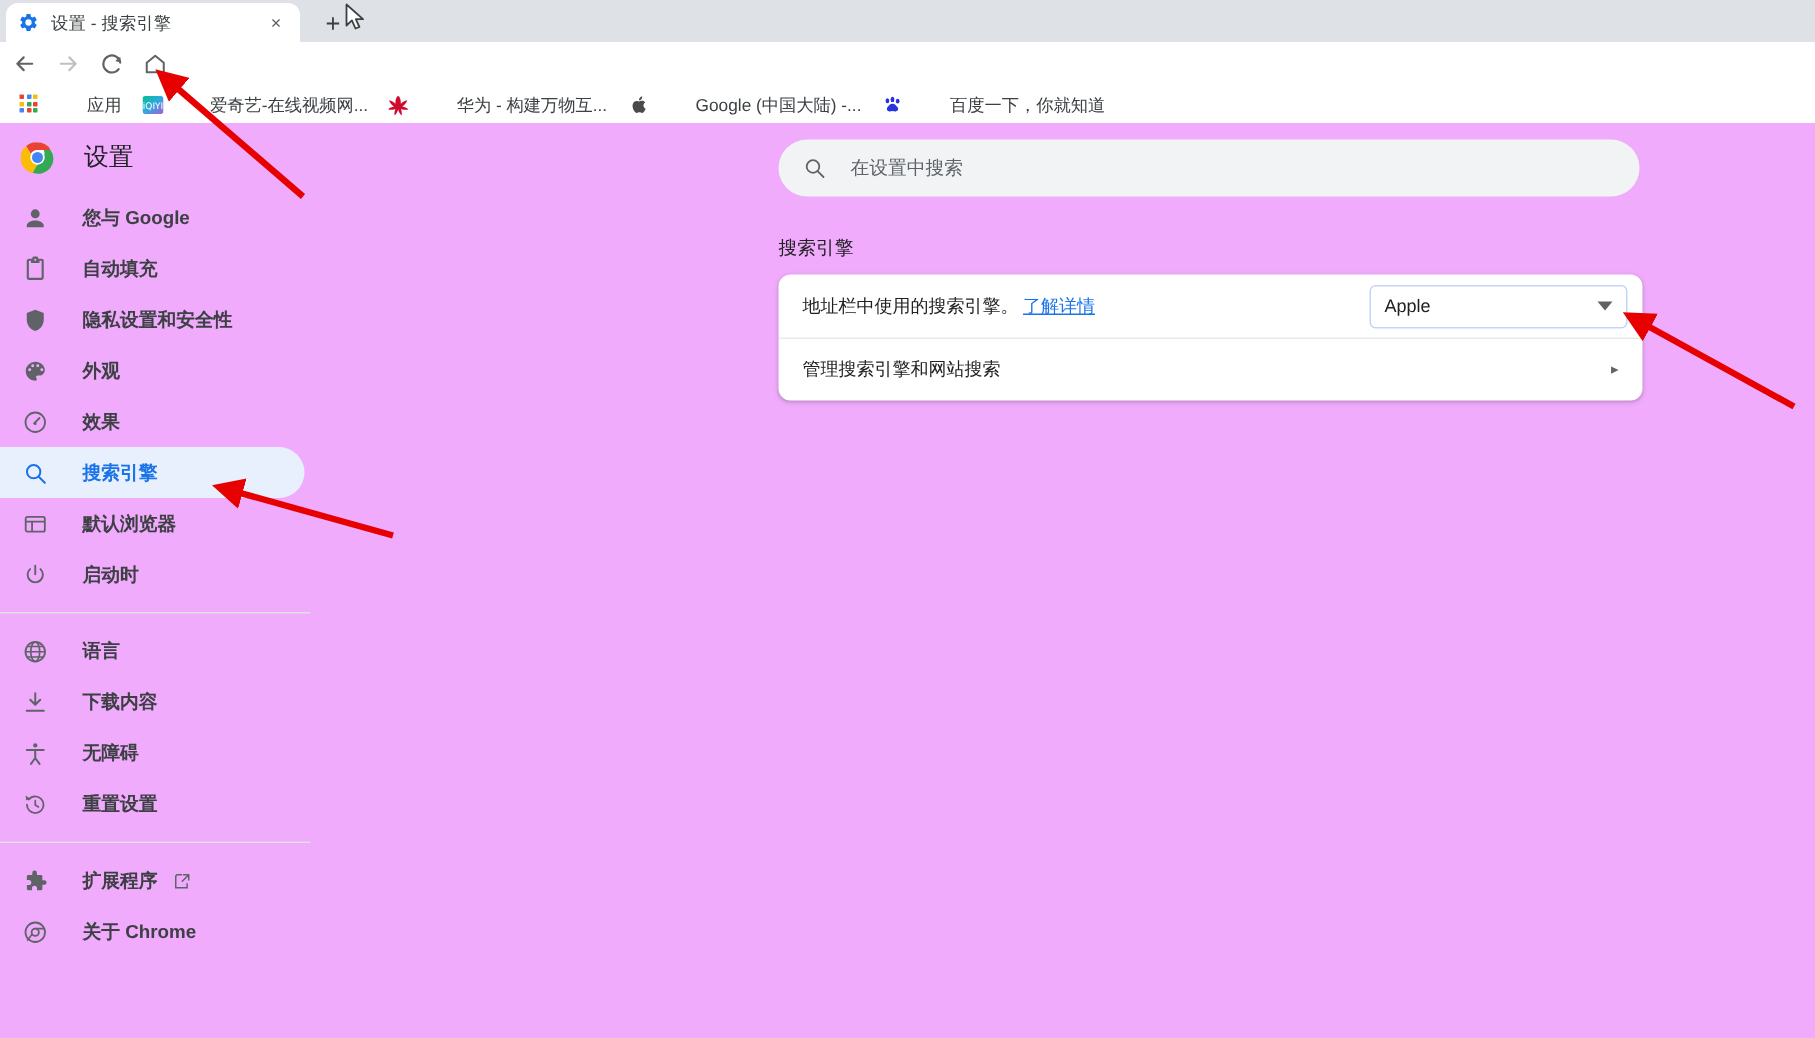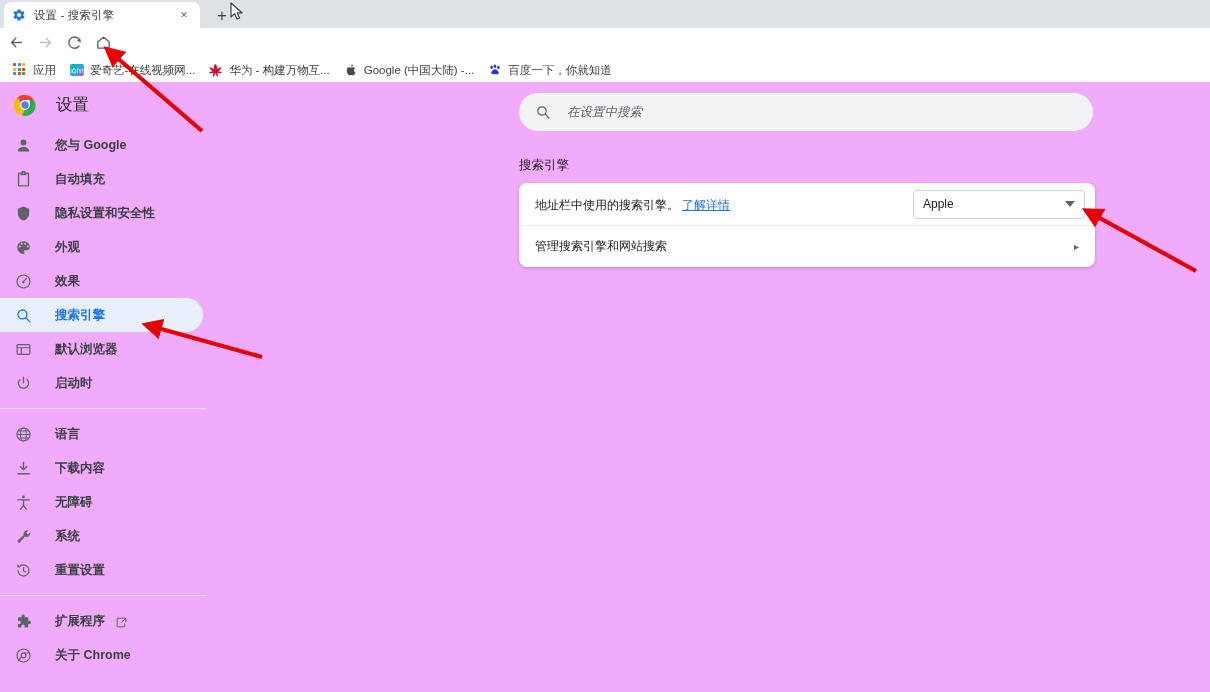--- a/index.html
+++ b/index.html
@@ -58,21 +58,21 @@
   .omni-chromeicon { width:14px; height:14px; margin-right:7px; flex:0 0 14px; }
   .omni-label { color:#202124; font-size:12.5px; }
   .omni-sep { color:#bdc1c6; margin:0 7px; font-size:13px; }
   .omni-url { color:#5f6368; font-size:12.5px; }
   .omni-url b { color:#202124; font-weight:700; }
 
   .bookmarkbar {
     position:absolute; left:0; top:58px; width:1210px; height:24px;
     background:#ffffff; display:flex; align-items:center; padding-left:6px;
   }
-  .bm { display:flex; align-items:center; height:22px; padding:0 7px; border-radius:4px; }
+  .bm { display:flex; align-items:center; height:22px; padding:0 7px; border-radius:4px;gap:25px; }
   .bm-ico { width:14px; height:14px; margin-right:6px; flex:0 0 14px; position:relative; }
   .bm-label { font-size:11.5px; color:#3c4043; white-space:nowrap; }
   .apps-grid { display:grid; grid-template-columns:repeat(3,3px); grid-template-rows:repeat(3,3px); gap:1.5px; }
   .apps-grid i { display:block; width:3px; height:3px; border-radius:.5px; }
 
   
   .page { position:absolute; left:0; top:82px; width:1210px; height:610px; background:#f0abfc; }
 
   .sidebar { position:absolute; left:0; top:0; width:207px; height:610px; }
   .sb-header { display:flex; align-items:center; height:46px; padding-left:14px; }
@@ -91,21 +91,21 @@
   .sb-label { font-size:12.5px; color:#3c4043; white-space:nowrap; }
   .sb-item.active .sb-label { color:#1a73e8; }
   .sb-ext { width:13px; height:13px; margin-left:10px; flex:0 0 13px; }
   .sb-divider { height:1px; background:#e0e0e0; margin:8px 0 8px 0; width:207px; }
 
   .content { position:absolute; left:207px; top:0; right:0; height:610px; }
 
   .searchbox {
     position:absolute; left:312px; top:11px; width:574px; height:38px;
     background:#f1f3f4; border-radius:19px;
-    display:flex; align-items:center; padding:0 16px;font-style:italic;
+    display:flex; align-items:center; padding:0 16px;
   }
   .searchbox-ico { width:16px; height:16px; margin-right:16px; flex:0 0 16px; color:#5f6368; }
   .searchbox-ph { font-size:12.5px; color:#5f6368; }
 
   .section-title {
     position:absolute; left:312px; top:75px;
     font-size:12.5px; color:#202124;
   }
 
   .card {
@@ -376,28 +376,20 @@
       <div class="sb-item">
         <span class="sb-ico">
           <svg width="17" height="17" viewBox="0 0 24 24">
             <circle cx="12" cy="4.2" r="2" fill="#5f6368"></circle>
             <path d="M4 8.4h16M12 8.4V16M12 16l-4 5.5M12 16l4 5.5" stroke="#5f6368" stroke-width="1.9" stroke-linecap="round" fill="none"></path>
           </svg>
         </span>
         <span class="sb-label">无障碍</span>
       </div>
 
-      <div class="sb-item">
-        <span class="sb-ico">
-          <svg width="17" height="17" viewBox="0 0 24 24">
-              <path fill="#5f6368" d="M21.7 5.9l-3.4 3.4-2.6-2.6 3.4-3.4a5.6 5.6 0 00-7 6.8L4.2 17a2.1 2.1 0 103 3l6.9-7.9a5.6 5.6 0 007.6-6.2z"></path>
-            </svg>
-        </span>
-        <span class="sb-label">系统</span>
-      </div>
 
       <div class="sb-item">
         <span class="sb-ico">
           <svg width="17" height="17" viewBox="0 0 24 24">
             <path d="M4.2 12a7.8 7.8 0 107.8-7.8 7.8 7.8 0 00-6.1 2.9" stroke="#5f6368" stroke-width="1.7" fill="none" stroke-linecap="round"></path>
             <path fill="#5f6368" d="M3 3.2l.4 4.6 4.4-1.2z"></path>
             <path d="M12 8v4.3l3 1.8" stroke="#5f6368" stroke-width="1.6" fill="none" stroke-linecap="round"></path>
           </svg>
         </span>
         <span class="sb-label">重置设置</span>

